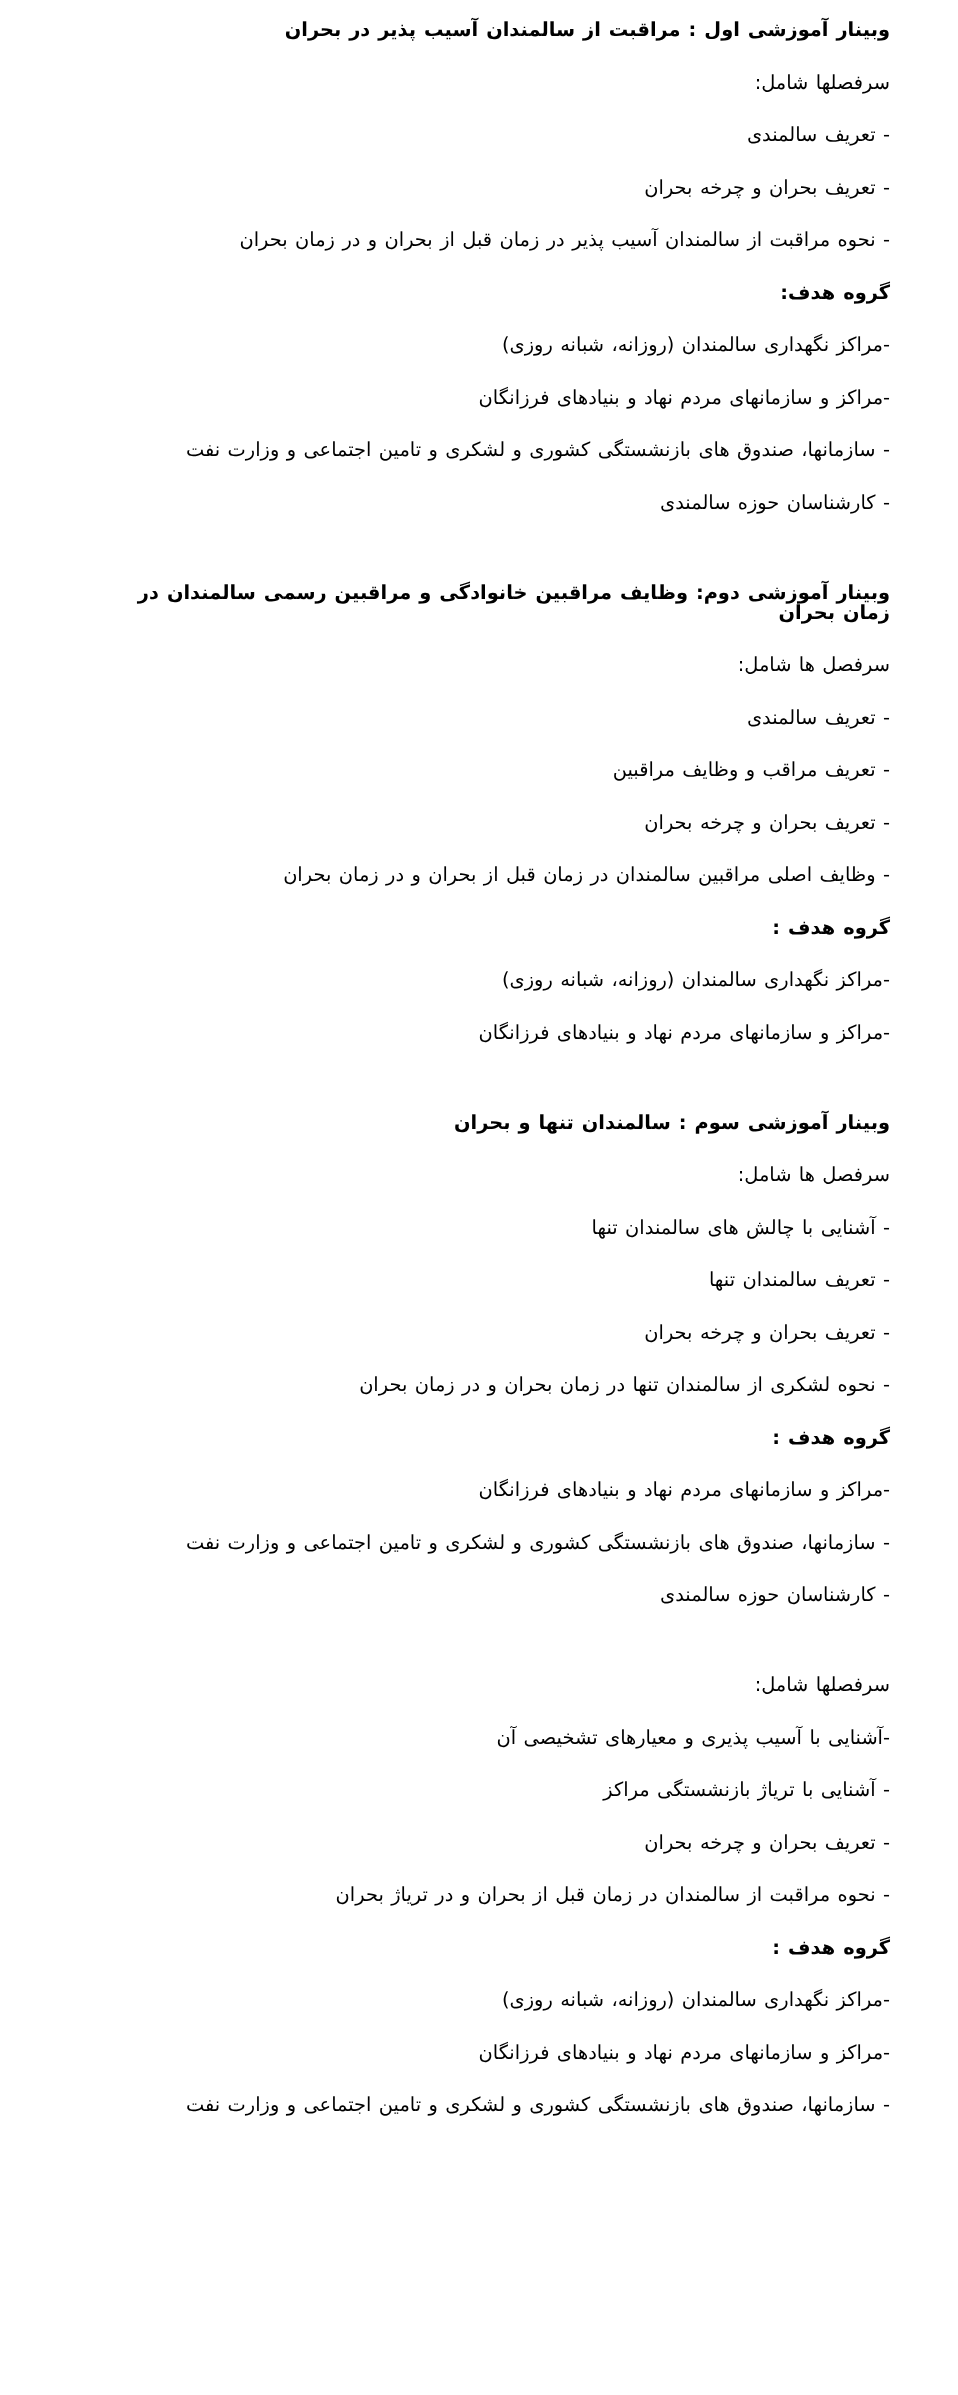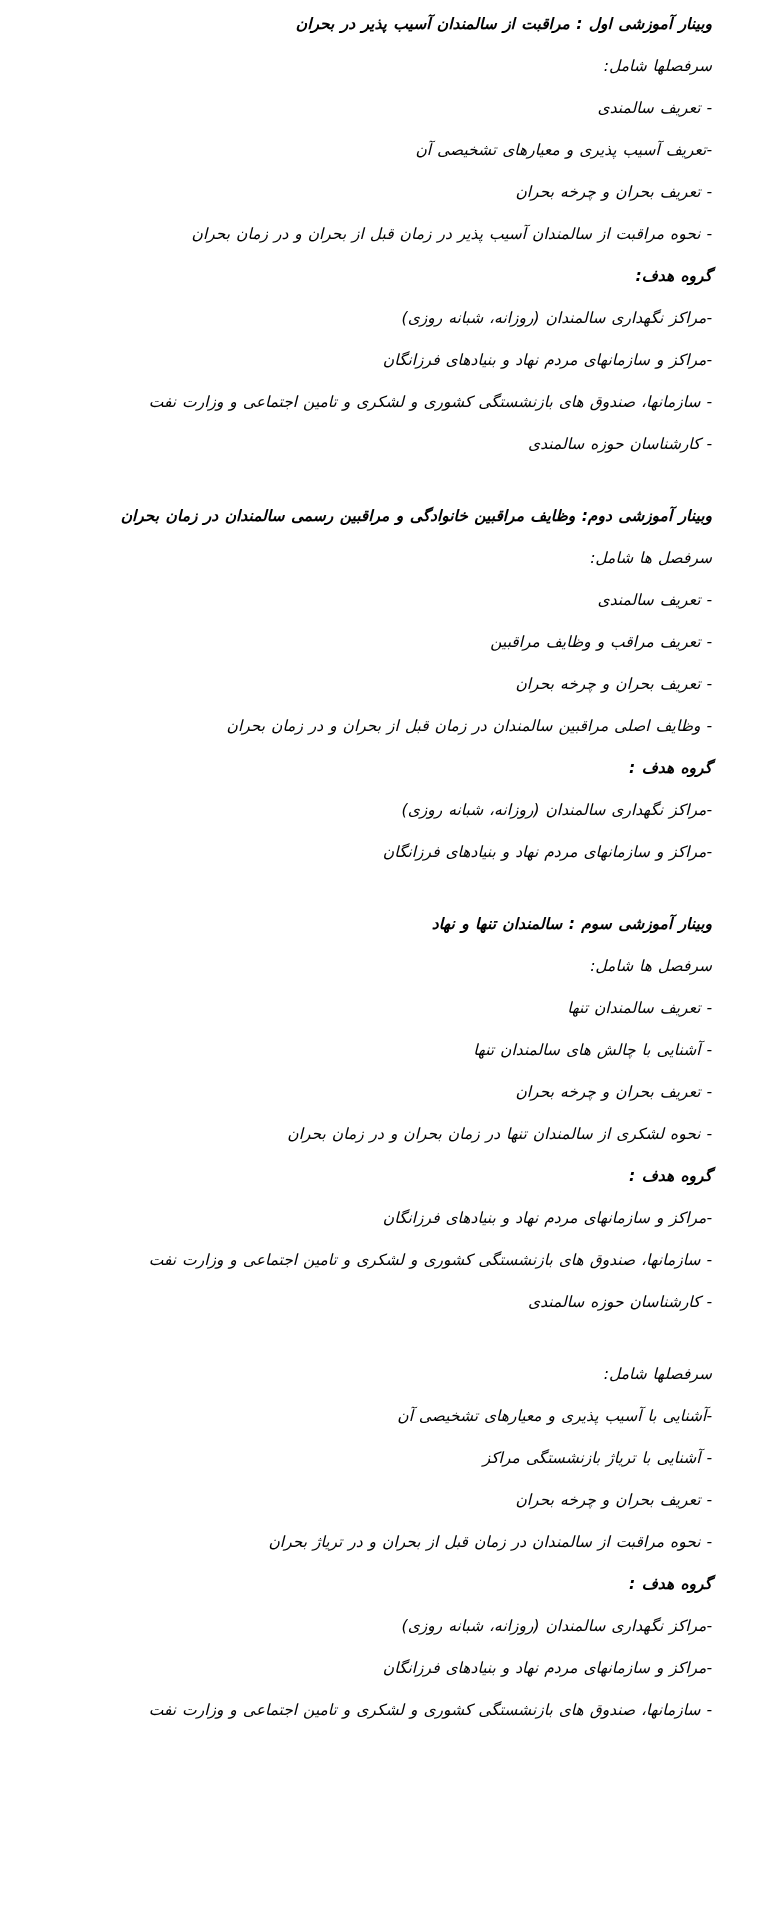--- a/index.html
+++ b/index.html
@@ -17,21 +17,20 @@
     direction: rtl;
     text-align: right;
     padding: 16px 54px 40px 96px;
     box-sizing: border-box;
   }
   .page p {
     margin: 0 0 26px 0;
     font-size: 15.5px;
     line-height: 16px;
     word-spacing: 1px;
-    font-style: italic;
   }
   .webinar-title {
     font-weight: bold;
     font-size: 16px;
   }
   .target-heading {
     font-weight: bold;
     font-size: 16px;
   }
   section.webinar { margin: 0; padding: 0; }
@@ -41,21 +40,20 @@
 </style>
 </head>
 <body>
 
 <div class="page">
 
   <section class="webinar">
     <p class="webinar-title">وبینار آموزشی اول : مراقبت از سالمندان آسیب پذیر در بحران</p>
     <p>سرفصلها شامل:</p>
     <p>- تعریف سالمندی</p>
-    <p>-تعریف آسیب پذیری و معیارهای تشخیصی آن</p>
     <p>- تعریف بحران و چرخه بحران</p>
     <p>- نحوه مراقبت از سالمندان آسیب پذیر در زمان قبل از بحران و در زمان بحران</p>
     <p class="target-heading">گروه هدف:</p>
     <p>-مراکز نگهداری سالمندان (روزانه، شبانه روزی)</p>
     <p>-مراکز و سازمانهای مردم نهاد و بنیادهای فرزانگان</p>
     <p>- سازمانها، صندوق های بازنشستگی کشوری و لشکری و تامین اجتماعی و وزارت نفت</p>
     <p>- کارشناسان حوزه سالمندی</p>
   </section>
 
   <section class="webinar">
@@ -64,24 +62,24 @@
     <p>- تعریف سالمندی</p>
     <p>- تعریف مراقب و وظایف مراقبین</p>
     <p>- تعریف بحران و چرخه بحران</p>
     <p>- وظایف اصلی مراقبین سالمندان در زمان قبل از بحران و در زمان بحران</p>
     <p class="target-heading">گروه هدف :</p>
     <p>-مراکز نگهداری سالمندان (روزانه، شبانه روزی)</p>
     <p>-مراکز و سازمانهای مردم نهاد و بنیادهای فرزانگان</p>
   </section>
 
   <section class="webinar">
-    <p class="webinar-title">وبینار آموزشی سوم : سالمندان تنها و نهاد</p>
+    <p class="webinar-title">وبینار آموزشی سوم : سالمندان تنها و بحران</p>
     <p>سرفصل ها شامل:</p>
+    <p>- آشنایی با چالش های سالمندان تنها</p>
     <p>- تعریف سالمندان تنها</p>
-    <p>- آشنایی با چالش های سالمندان تنها</p>
     <p>- تعریف بحران و چرخه بحران</p>
     <p>- نحوه لشکری از سالمندان تنها در زمان بحران و در زمان بحران</p>
     <p class="target-heading">گروه هدف :</p>
     <p>-مراکز و سازمانهای مردم نهاد و بنیادهای فرزانگان</p>
     <p>- سازمانها، صندوق های بازنشستگی کشوری و لشکری و تامین اجتماعی و وزارت نفت</p>
     <p>- کارشناسان حوزه سالمندی</p>
   </section>
 
   <section class="webinar">
     <p>سرفصلها شامل:</p>

